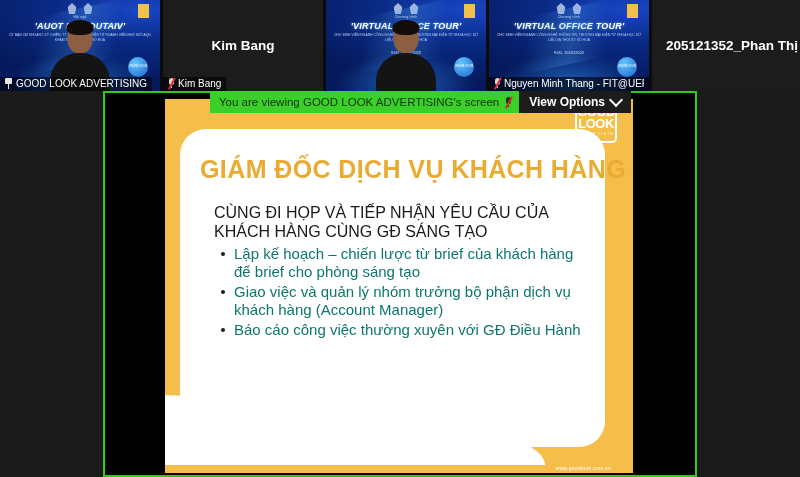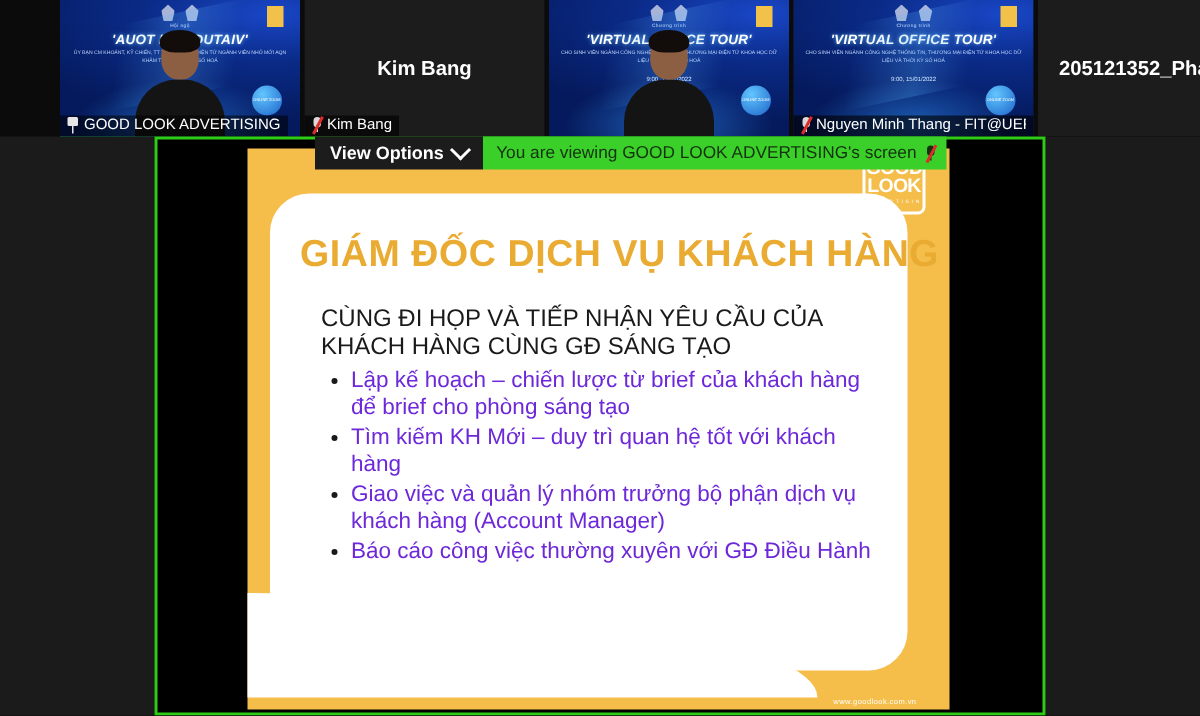--- a/index.html
+++ b/index.html
@@ -25,21 +25,21 @@
   }
   .tile {
     position: relative;
     width: 160px;
     height: 91px;
     flex: 0 0 160px;
     overflow: hidden;
     background: #121212;
     margin-right: 3px;
   }
-  .tile.active { box-shadow: inset 0 0 0 2px #2ecc16; margin-left: 40px; }
+  .tile.active { box-shadow: inset 0 0 0 2px #2ecc16; }
   .tile-bg {
     position: absolute; inset: 0;
   }
   
   .poster {
     position: absolute; inset: 0;
     background:
       radial-gradient(ellipse 70% 55% at 50% 92%, rgba(50,150,255,.55), rgba(0,0,0,0) 62%),
       radial-gradient(ellipse 120% 80% at 88% 10%, #1947c8 0%, #0a2a86 45%, #051a5c 100%),
       linear-gradient(160deg, #0a2f9e 0%, #06205f 60%, #031436 100%);
@@ -287,21 +287,21 @@
     line-height: 1.18;
     margin: 0 0 3px 14px;
   }
   ul.slide-bullets {
     margin: 0;
     padding-left: 34px;
     list-style: none;
   }
   ul.slide-bullets li {
     position: relative;
-    color: #6d28d9;
+    color: #0f766e;
     font-size: 15px;
     line-height: 1.2;
     margin-bottom: 2px;
   }
   ul.slide-bullets li:before {
     content: "";
     position: absolute;
     left: -13px; top: 7px;
     width: 4px; height: 4px;
     border-radius: 50%;
@@ -437,40 +437,39 @@
       <span class="l1">GOOD</span>
       <span class="l2">LOOK</span>
       <span class="l3">A D V E R T I S I N G</span>
     </div>
 
     <div class="slide-panel">
       <h1 class="slide-title">GIÁM ĐỐC DỊCH VỤ KHÁCH HÀNG</h1>
       <p class="slide-lead">CÙNG ĐI HỌP VÀ TIẾP NHẬN YÊU CẦU CỦA KHÁCH HÀNG CÙNG GĐ SÁNG TẠO</p>
       <ul class="slide-bullets">
         <li>Lập kế hoạch – chiến lược từ brief của khách hàng để brief cho phòng sáng tạo</li>
-        <li>Tìm kiếm KH Mới – duy trì quan hệ tốt với khách hàng</li>
         <li>Giao việc và quản lý nhóm trưởng bộ phận dịch vụ khách hàng (Account Manager)</li>
         <li>Báo cáo công việc thường xuyên với GĐ Điều Hành</li>
       </ul>
     </div>
 
     <div class="slide-footer">
       <div class="swoosh"></div>
       <div class="url">www.goodlook.com.vn</div>
     </div>
 
   </div>
 </div>
 
 <div id="banner">
-  <div id="view-options">
-    <span>View Options</span>
-    <span class="chev"></span>
-  </div>
   <div id="banner-msg">
     <span>You are viewing GOOD LOOK ADVERTISING's screen</span>
     <span class="mic-muted">
         <span class="mic"></span>
         <span class="stand"></span>
         <span class="slash"></span>
       </span>
   </div>
+  <div id="view-options">
+    <span>View Options</span>
+    <span class="chev"></span>
+  </div>
 </div>
 
 </body></html>

